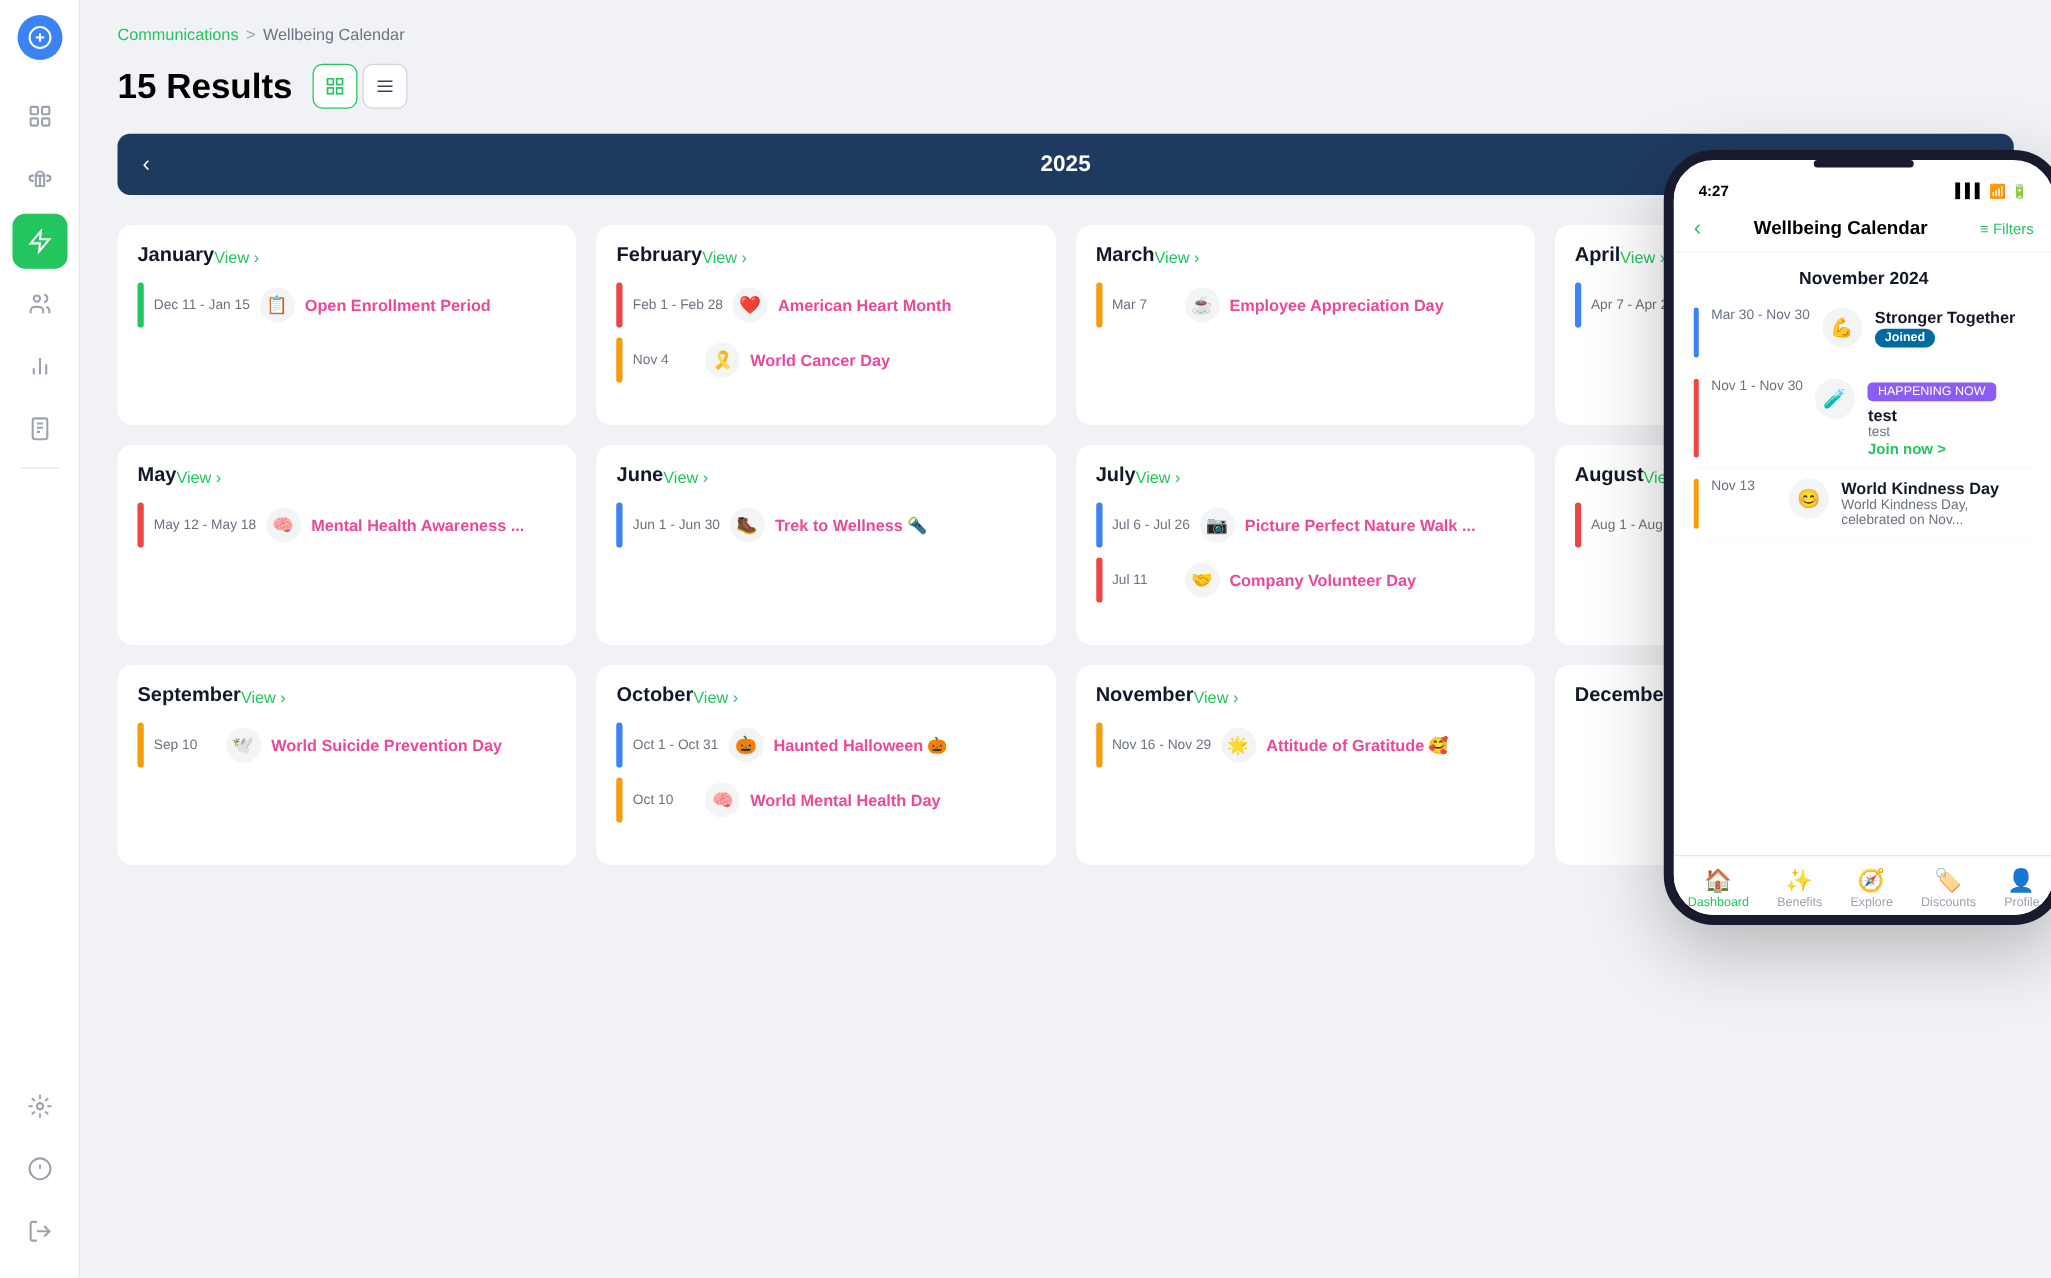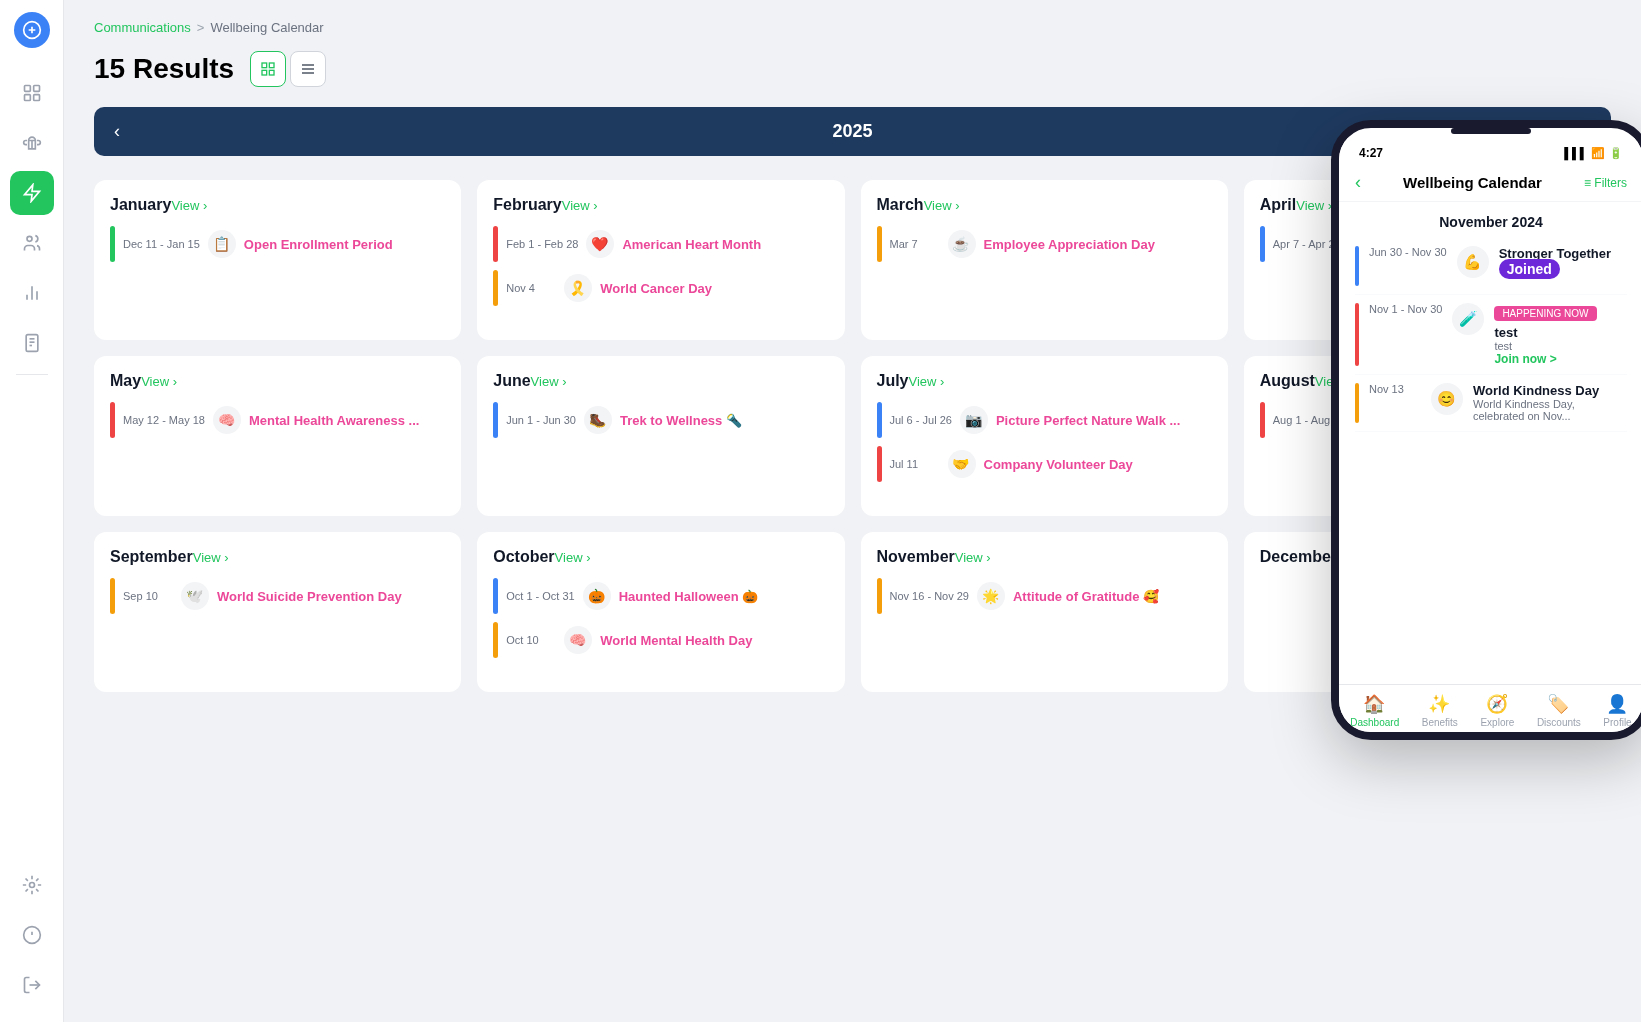--- a/index.html
+++ b/index.html
@@ -178,22 +178,22 @@
       padding: 8px 0;
       border-bottom: 1px solid #f9fafb;
     }
     .phone-event-bar { width: 4px; border-radius: 2px; min-height: 40px; align-self: stretch; flex-shrink: 0; }
     .phone-event-date { font-size: 11px; color: #6b7280; min-width: 52px; }
     .phone-event-avatar { width: 32px; height: 32px; border-radius: 50%; background: #f3f4f6; flex-shrink: 0; display: flex; align-items: center; justify-content: center; font-size: 15px; }
     .phone-event-info { flex: 1; }
     .phone-event-name { font-size: 13px; font-weight: 600; color: #111827; }
     .phone-event-desc { font-size: 11px; color: #6b7280; }
     .phone-join { font-size: 12px; color: #22c55e; font-weight: 600; }
-    .phone-badge-joined { background: #6d28d9; color: white; font-size: 14px; padding: 2px 8px; border-radius: 20px; }
-    .phone-badge-happening { background: #ec4899; color: white; font-size: 10px; padding: 2px 8px; border-radius: 4px; margin-bottom: 4px; display: inline-block; }
+    .phone-badge-joined { background: #0369a1; color: white; font-size: 10px; padding: 2px 8px; border-radius: 20px; }
+    .phone-badge-happening { background: #8b5cf6; color: white; font-size: 10px; padding: 2px 8px; border-radius: 4px; margin-bottom: 4px; display: inline-block; }
     .phone-nav {
       position: absolute; bottom: 0; left: 0; right: 0;
       background: white;
       border-top: 1px solid #e5e7eb;
       display: flex; justify-content: space-around;
       padding: 8px 0 4px;
     }
     .phone-nav-item { display: flex; flex-direction: column; align-items: center; gap: 2px; font-size: 10px; color: #9ca3af; cursor: pointer; }
     .phone-nav-item.active { color: #22c55e; }
     .phone-nav-icon { font-size: 18px; }
@@ -489,21 +489,21 @@
   <div class="phone-header">
     <span class="phone-back">‹</span>
     <span class="phone-title">Wellbeing Calendar</span>
     <span class="phone-filter">≡ Filters</span>
   </div>
   <div class="phone-body">
     <div class="phone-month-label">November 2024</div>
     <div id="phone-events">
         <div class="phone-event">
     <div class="phone-event-bar" style="background:#3b82f6"></div>
-    <div class="phone-event-date">Jun 30 - Nov 30</div>
+    <div class="phone-event-date">Mar 30 - Nov 30</div>
     <div class="phone-event-avatar">💪</div>
     <div class="phone-event-info">
 
       <div class="phone-event-name">Stronger Together <span class="phone-badge-joined">Joined</span></div>
       <div class="phone-event-desc"></div>
 
     </div>
   </div>
         <div class="phone-event">
     <div class="phone-event-bar" style="background:#ef4444"></div>

